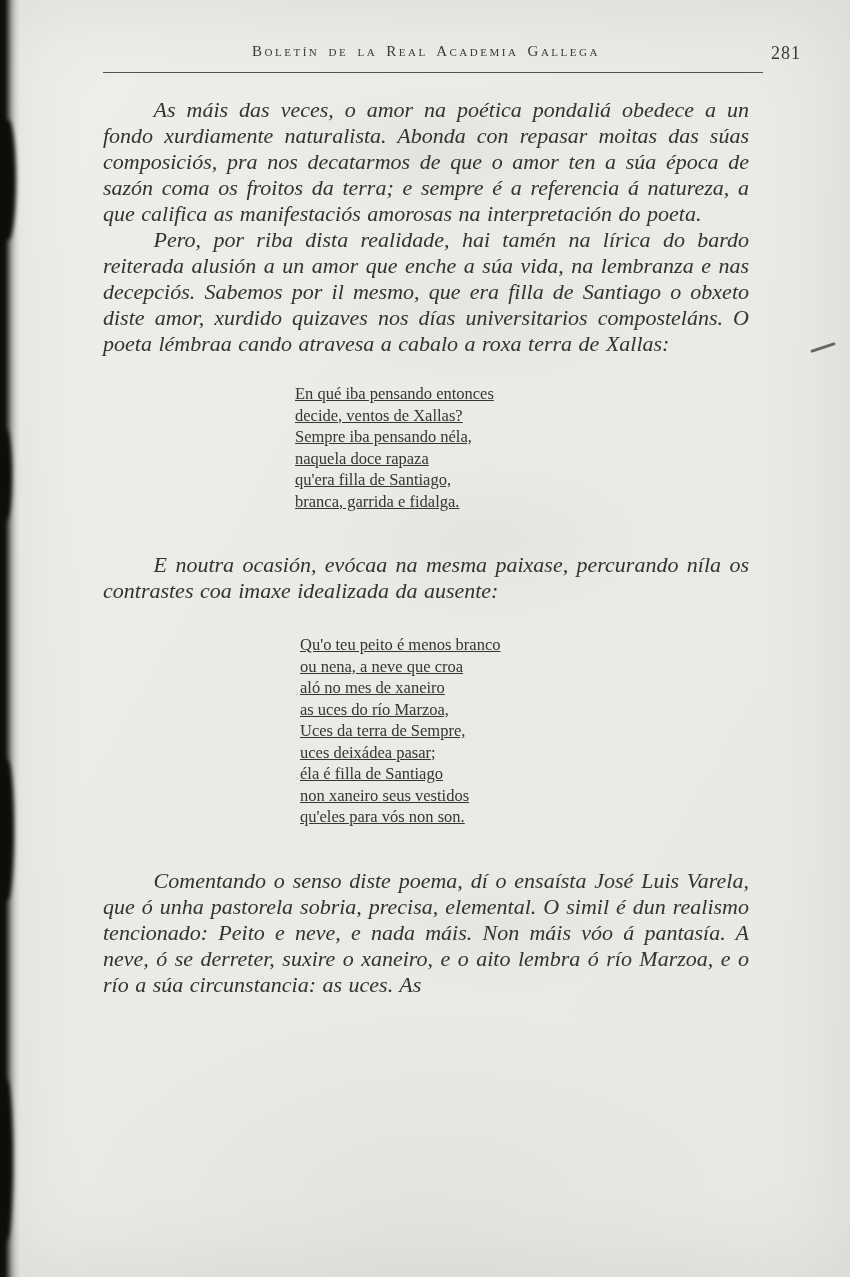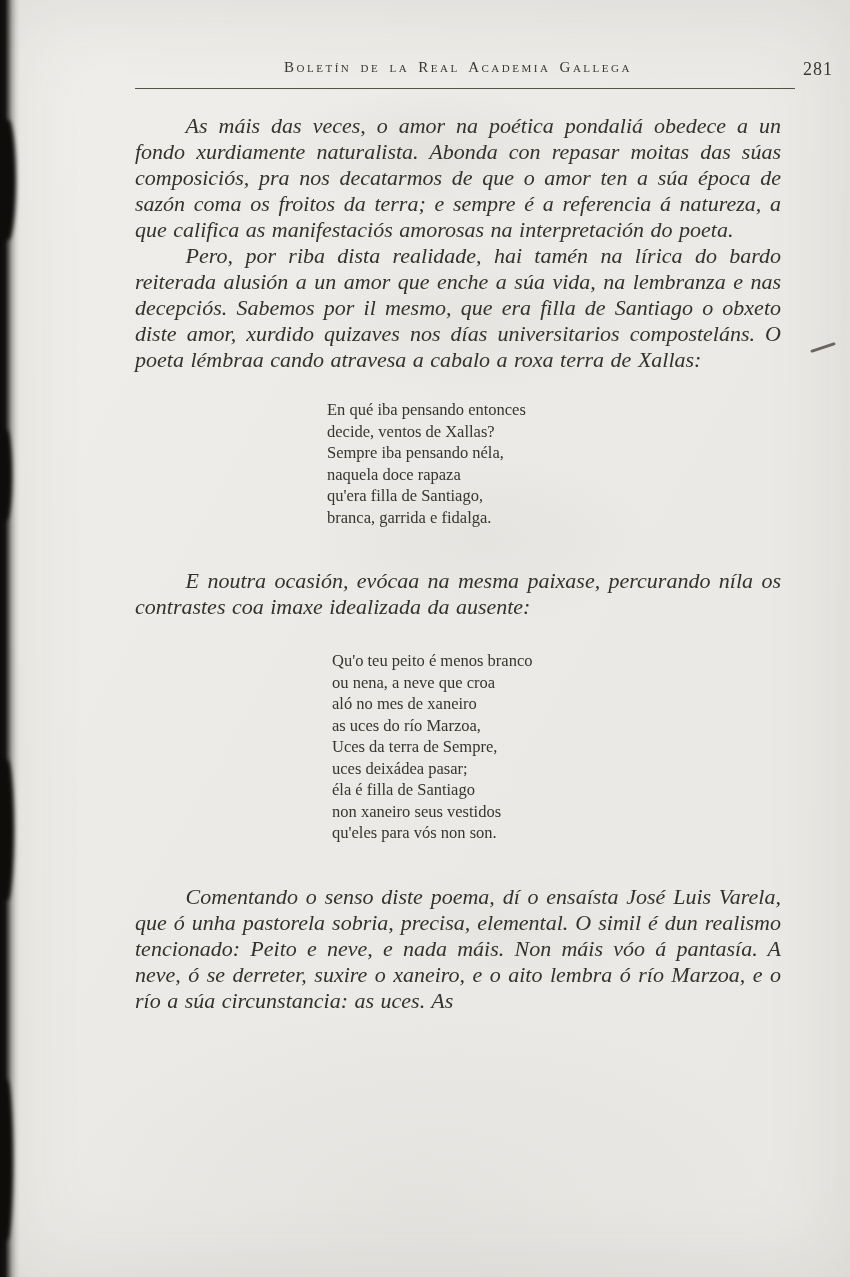--- a/index.html
+++ b/index.html
@@ -49,23 +49,22 @@
     border-radius: 0 60% 60% 0;
   }
   .blob.b1 { top: 120px; width: 16px; height: 120px; }
   .blob.b2 { top: 430px; width: 12px; height: 90px; }
   .blob.b3 { top: 760px; width: 14px; height: 140px; }
   .blob.b4 { top: 1080px; width: 13px; height: 160px; }
 
   .page {
     position: absolute;
     left: 103px;
-    top: 58px;
+    top: 42px;
     width: 646px;
-    margin-left: 32px;
   }
 
   header.pghead {
     position: relative;
     height: 24px;
     text-align: center;
   }
   .journal {
     font-variant: small-caps;
     letter-spacing: 2.5px;
@@ -107,20 +106,21 @@
     font-style: italic;
   }
   p.para.first { margin-top: 24px; }
   p.para.after-verse { margin-top: 40px; }
 
   .verse {
     margin: 26px 0 0 192px;
     font-size: 16.5px;
     line-height: 21.5px;
     color: #37352f;
+    text-decoration: underline;
   }
   .verse.second { margin-top: 30px; margin-left: 197px; }
   .vline { white-space: nowrap; }
 
   .margin-mark {
     position: absolute;
     right: 14px;
     top: 346px;
     width: 26px;
     height: 3px;

